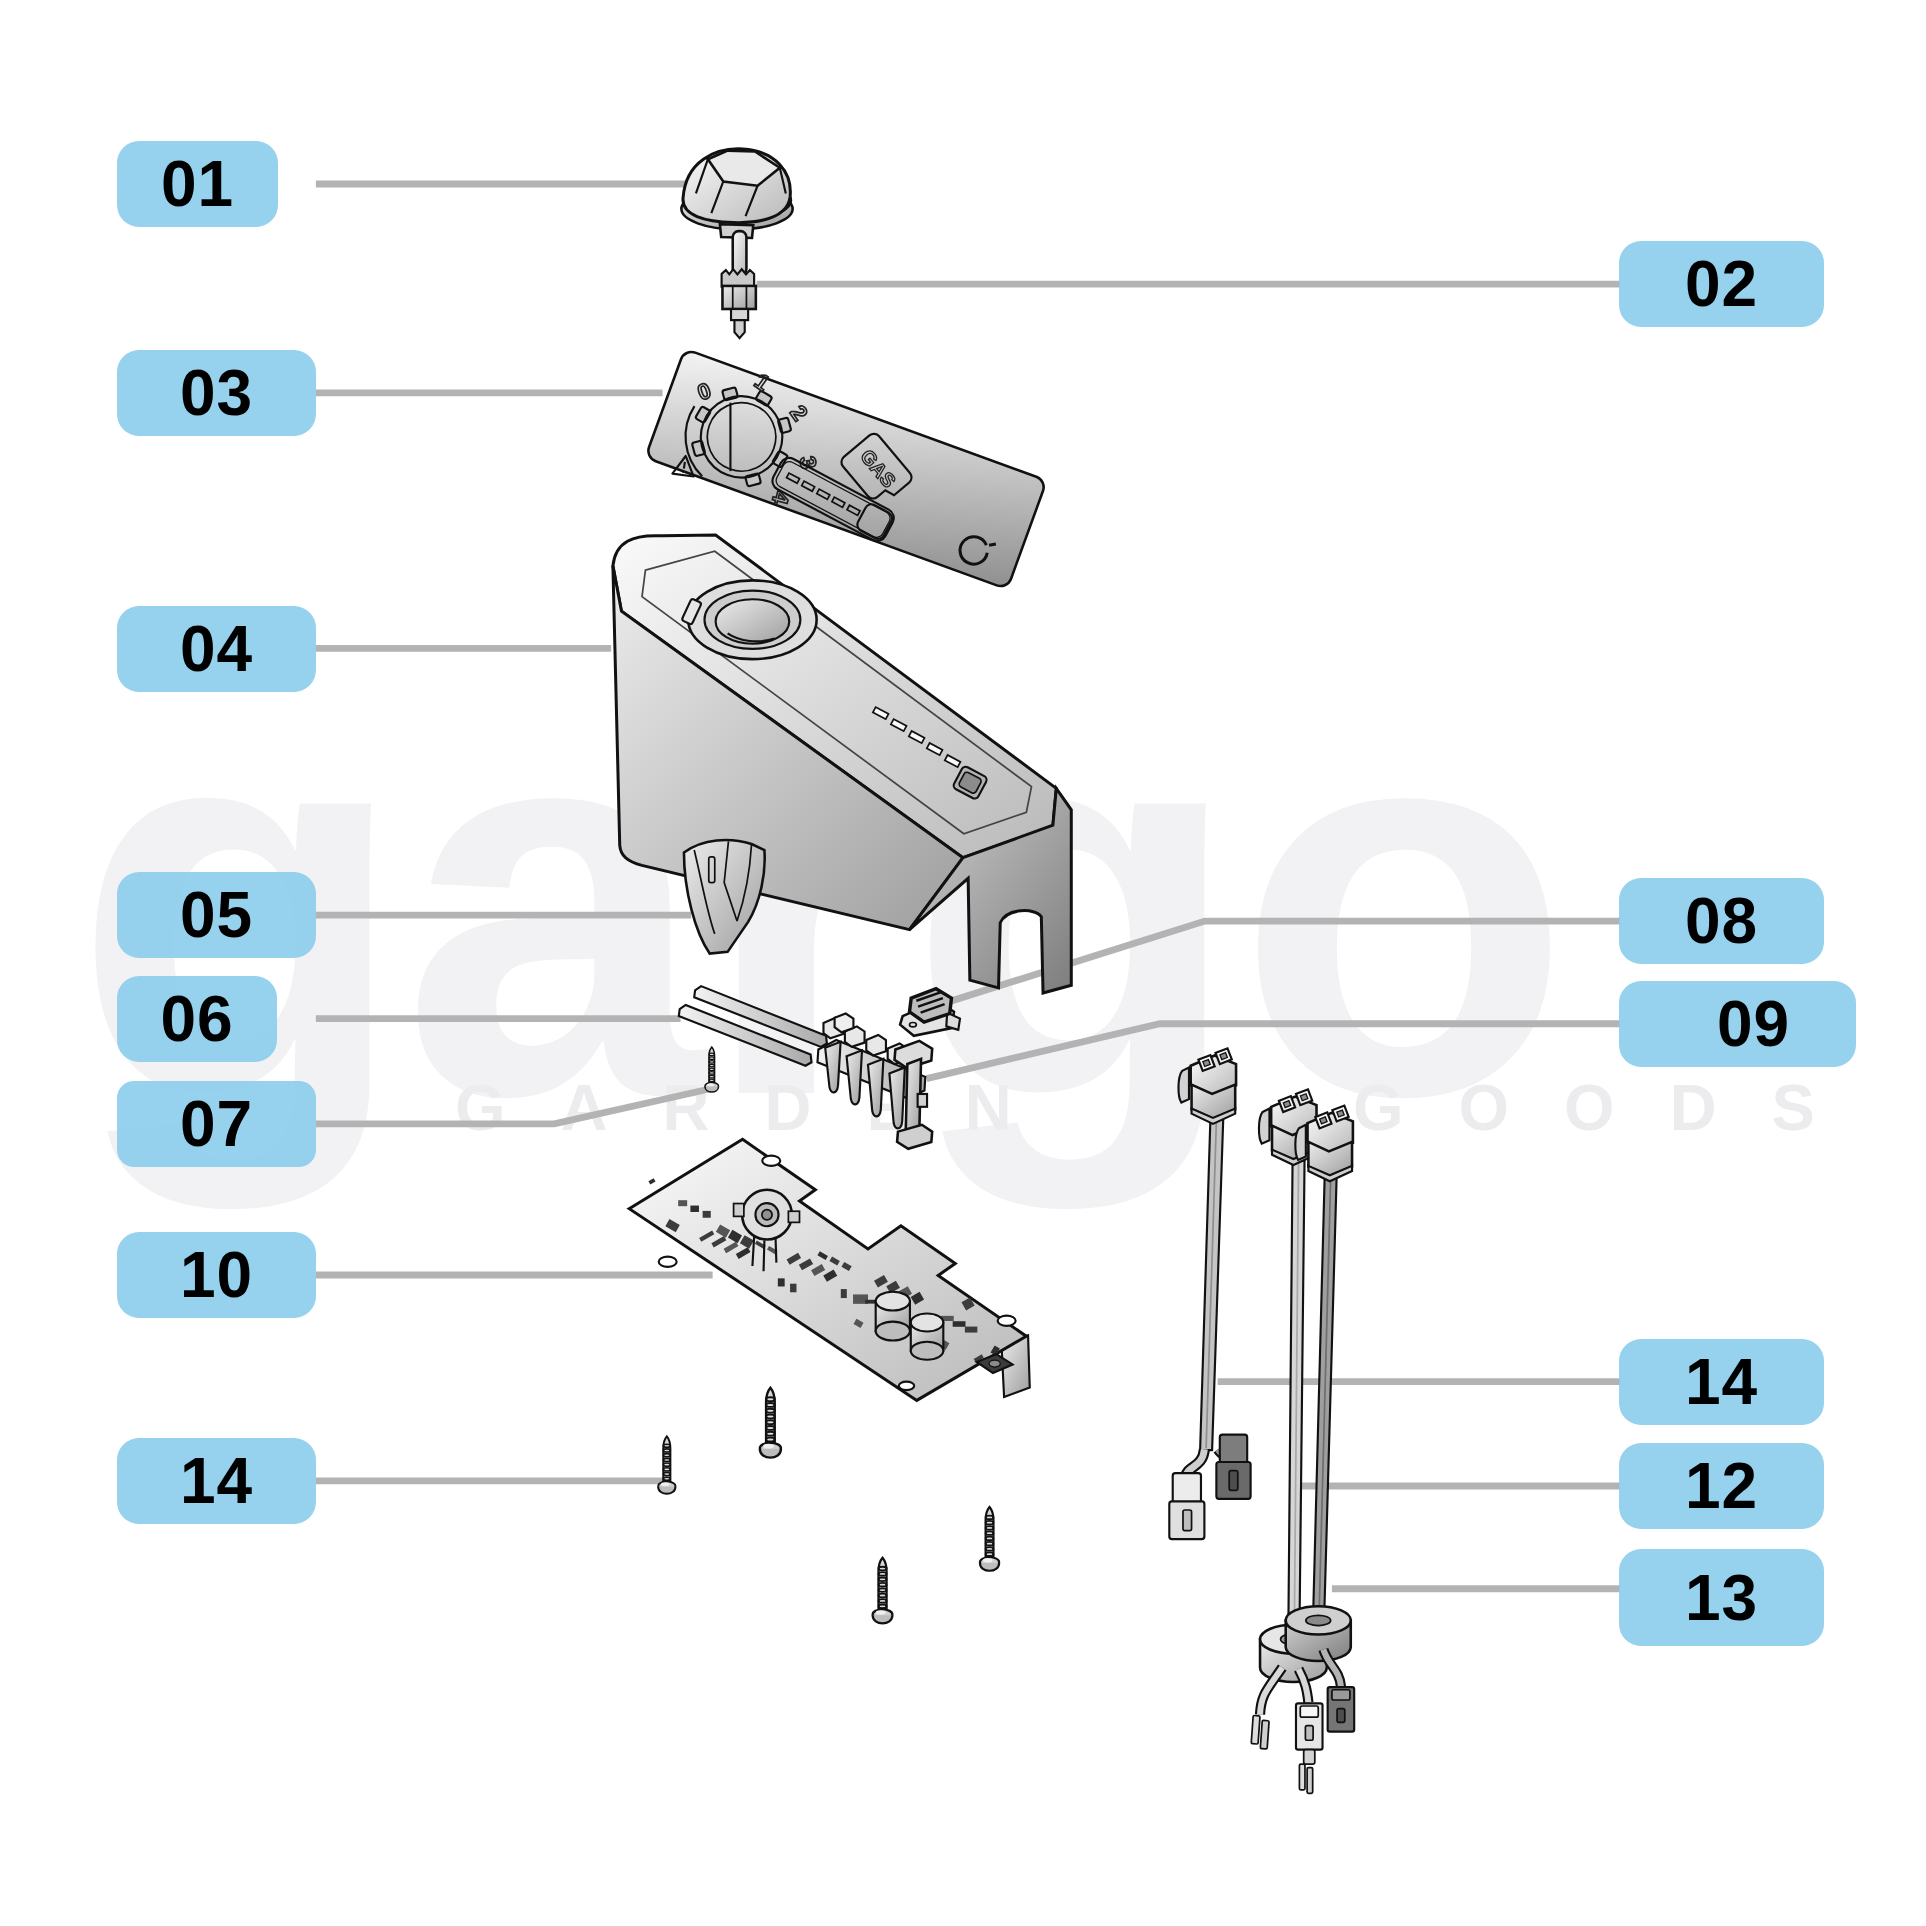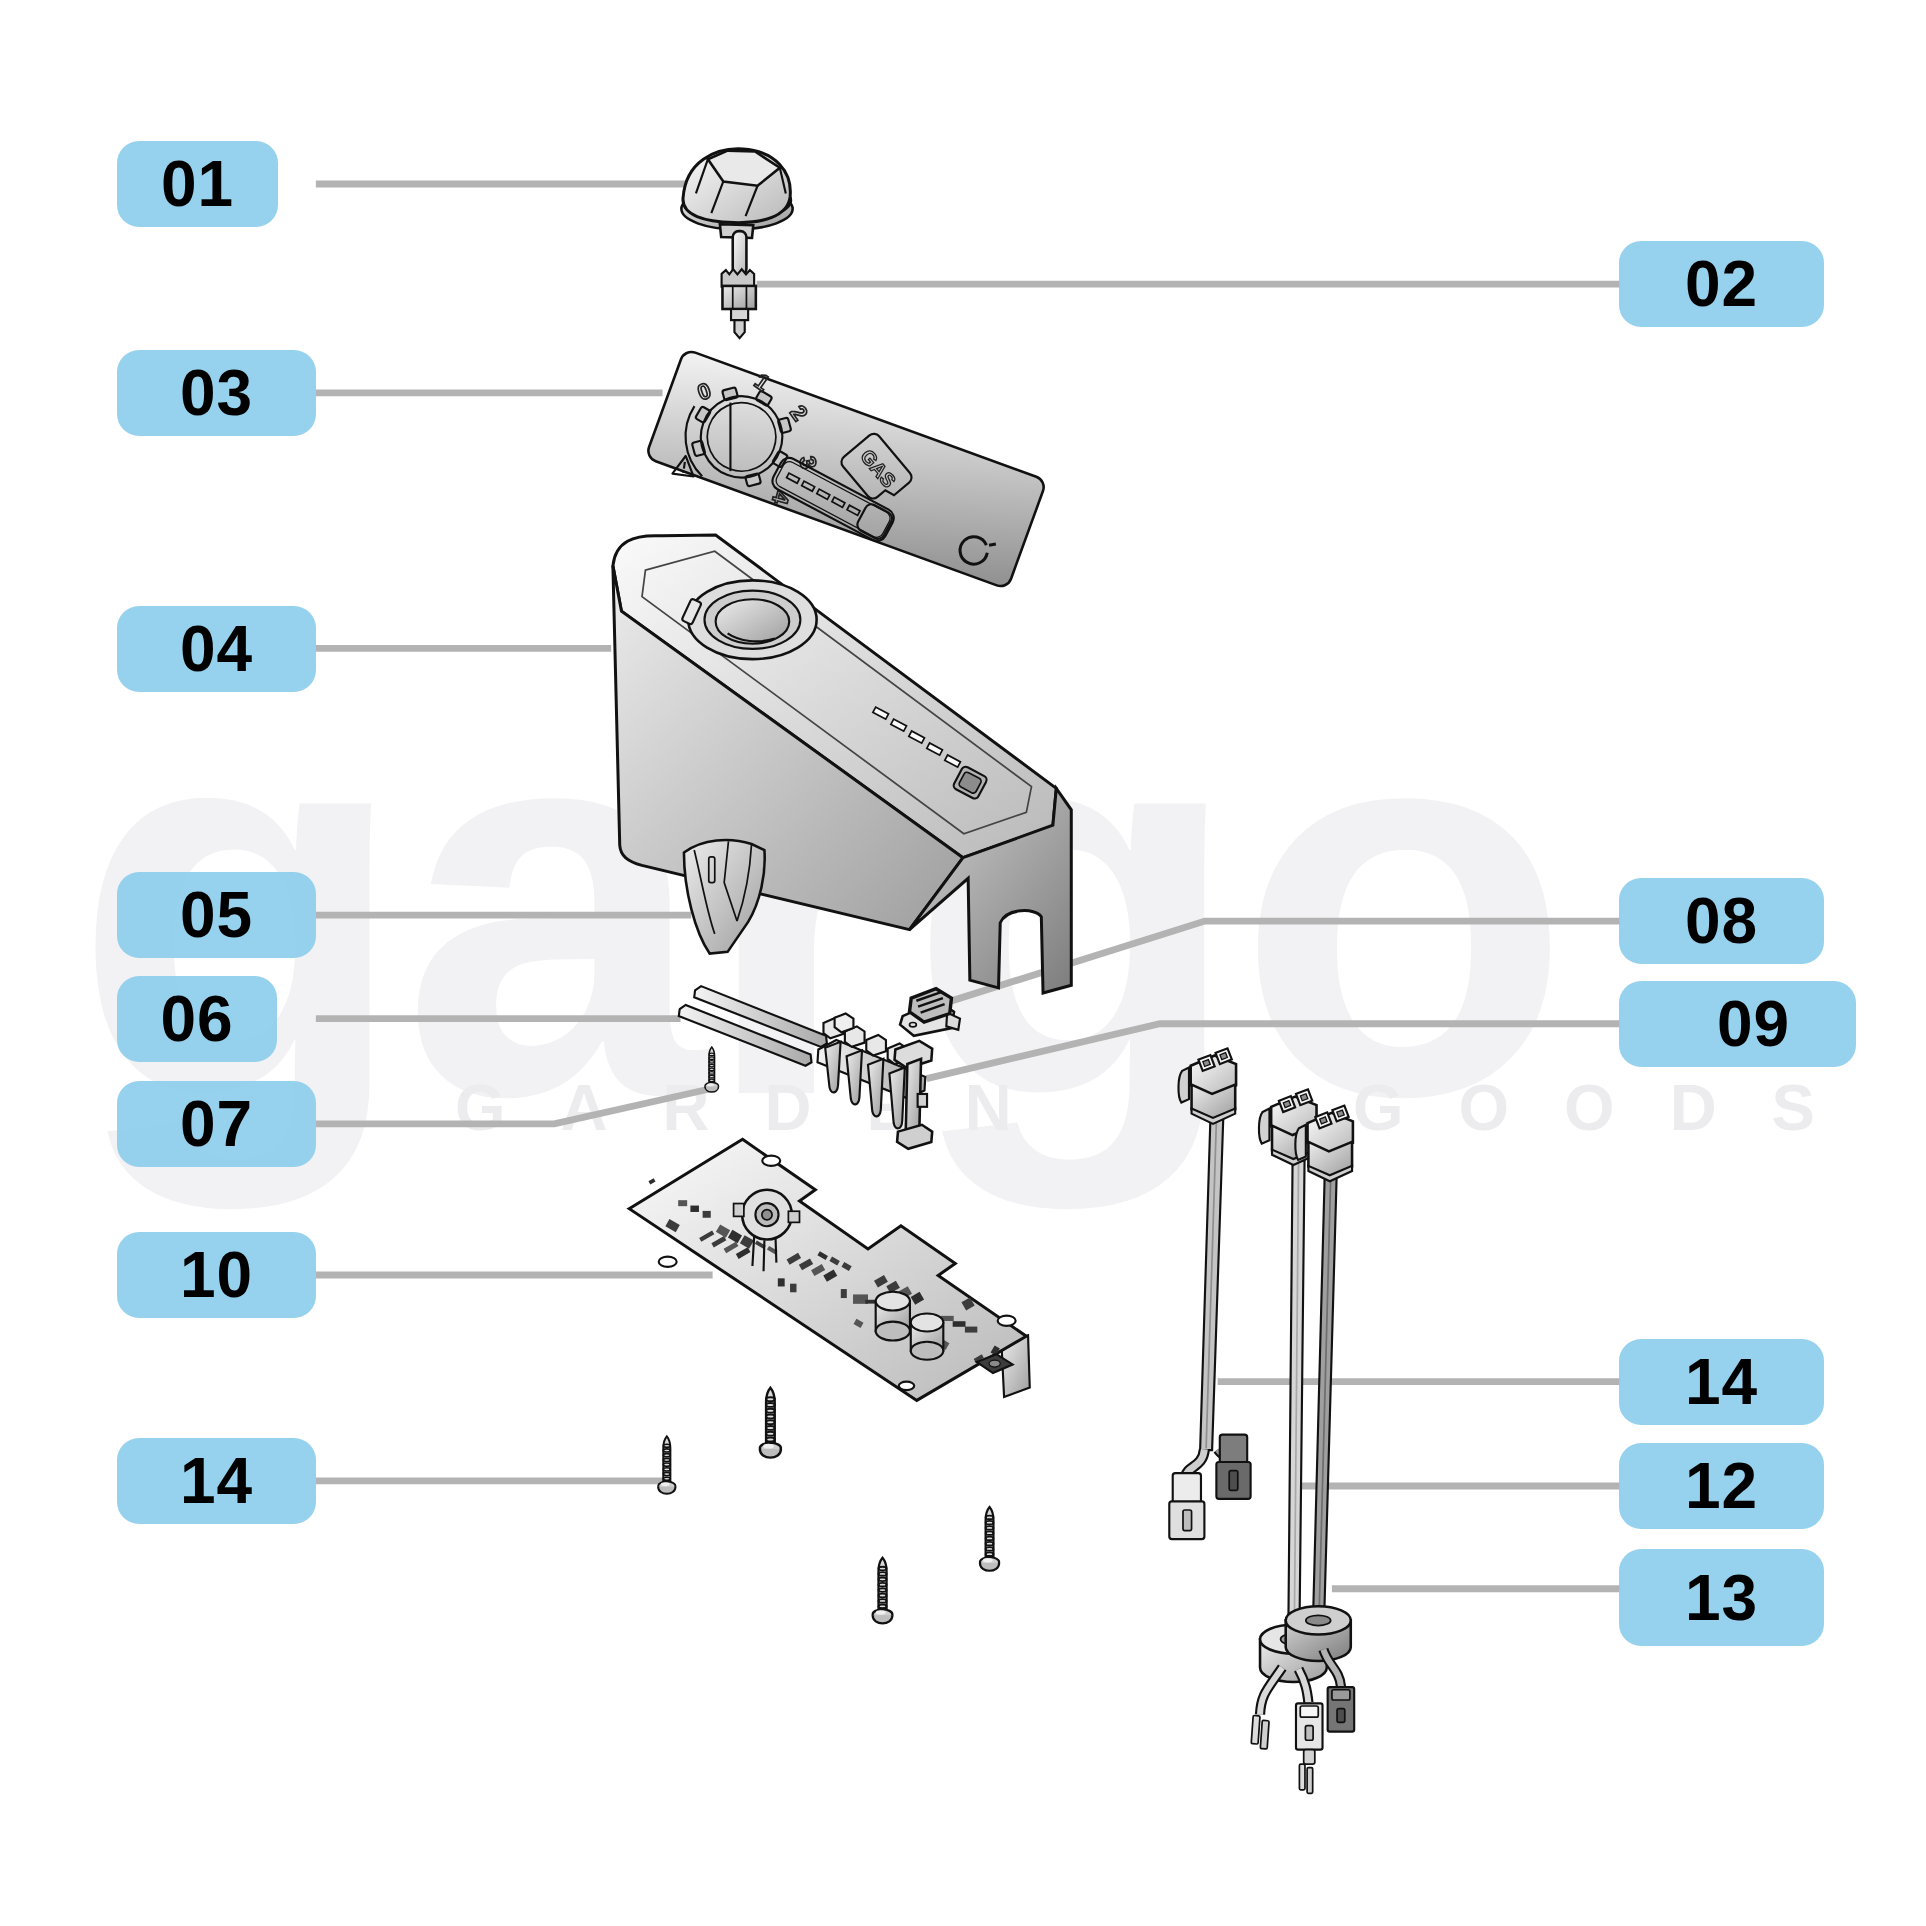--- a/index.html
+++ b/index.html
@@ -444,21 +444,21 @@
       </div>
       <div class="callout" style="left: 117px; top: 606px; width: 199px; height: 86px; background: rgba(141, 205, 235, 0.92);">
         <span>04</span>
       </div>
       <div class="callout" style="left: 117px; top: 872px; width: 199px; height: 86px; background: rgba(141, 205, 235, 0.92);">
         <span>05</span>
       </div>
       <div class="callout" style="left: 117px; top: 976px; width: 160px; height: 86px; background: rgba(141, 205, 235, 0.92);">
         <span>06</span>
       </div>
-      <div class="callout" style="left: 117px; top: 1081px; width: 199px; height: 86px; background: rgba(141, 205, 235, 0.92);">
+      <div class="callout" style="left: 117px; top: 1081px; width: 199px; height: 86px; background: rgba(141, 205, 235, 0.92); border-radius: 17px;">
         <span>07</span>
       </div>
       <div class="callout" style="left: 1619px; top: 878px; width: 205px; height: 86px; background: rgba(141, 205, 235, 0.92);">
         <span>08</span>
       </div>
       <div class="callout" style="left: 1619px; top: 981px; width: 205px; height: 86px; background: rgba(141, 205, 235, 0.92); padding-left: 32px;">
         <span>09</span>
       </div>
       <div class="callout" style="left: 117px; top: 1232px; width: 199px; height: 86px; background: rgba(141, 205, 235, 0.92);">
         <span>10</span>

